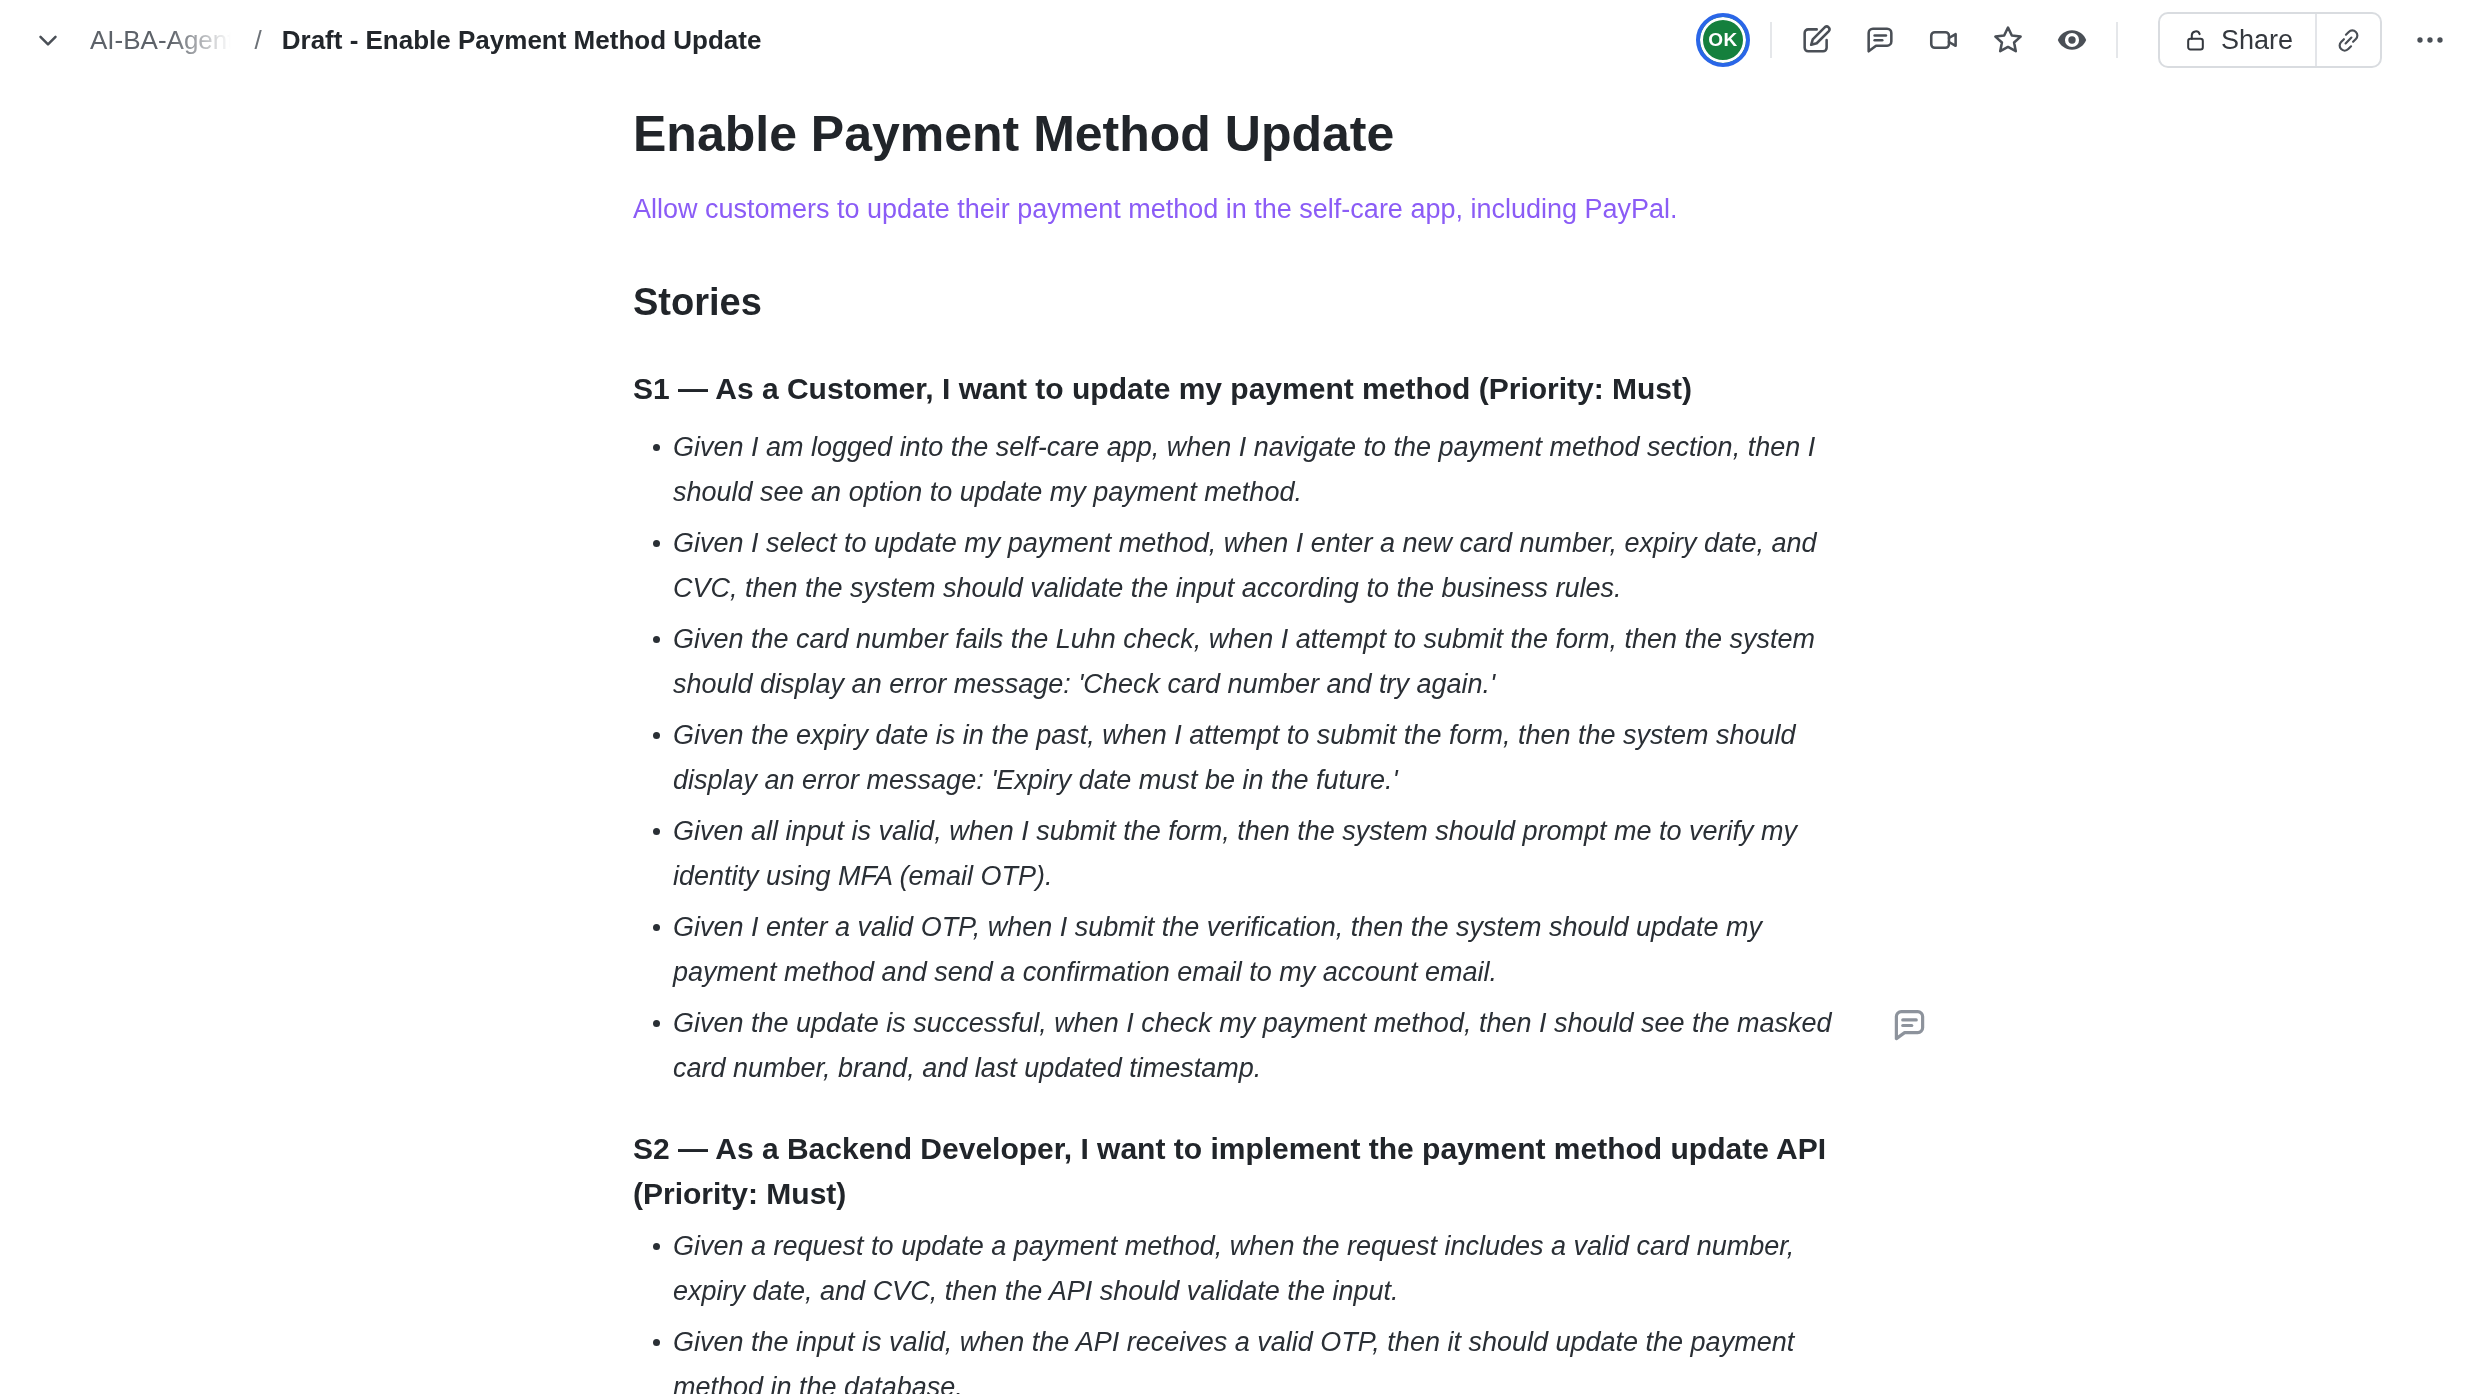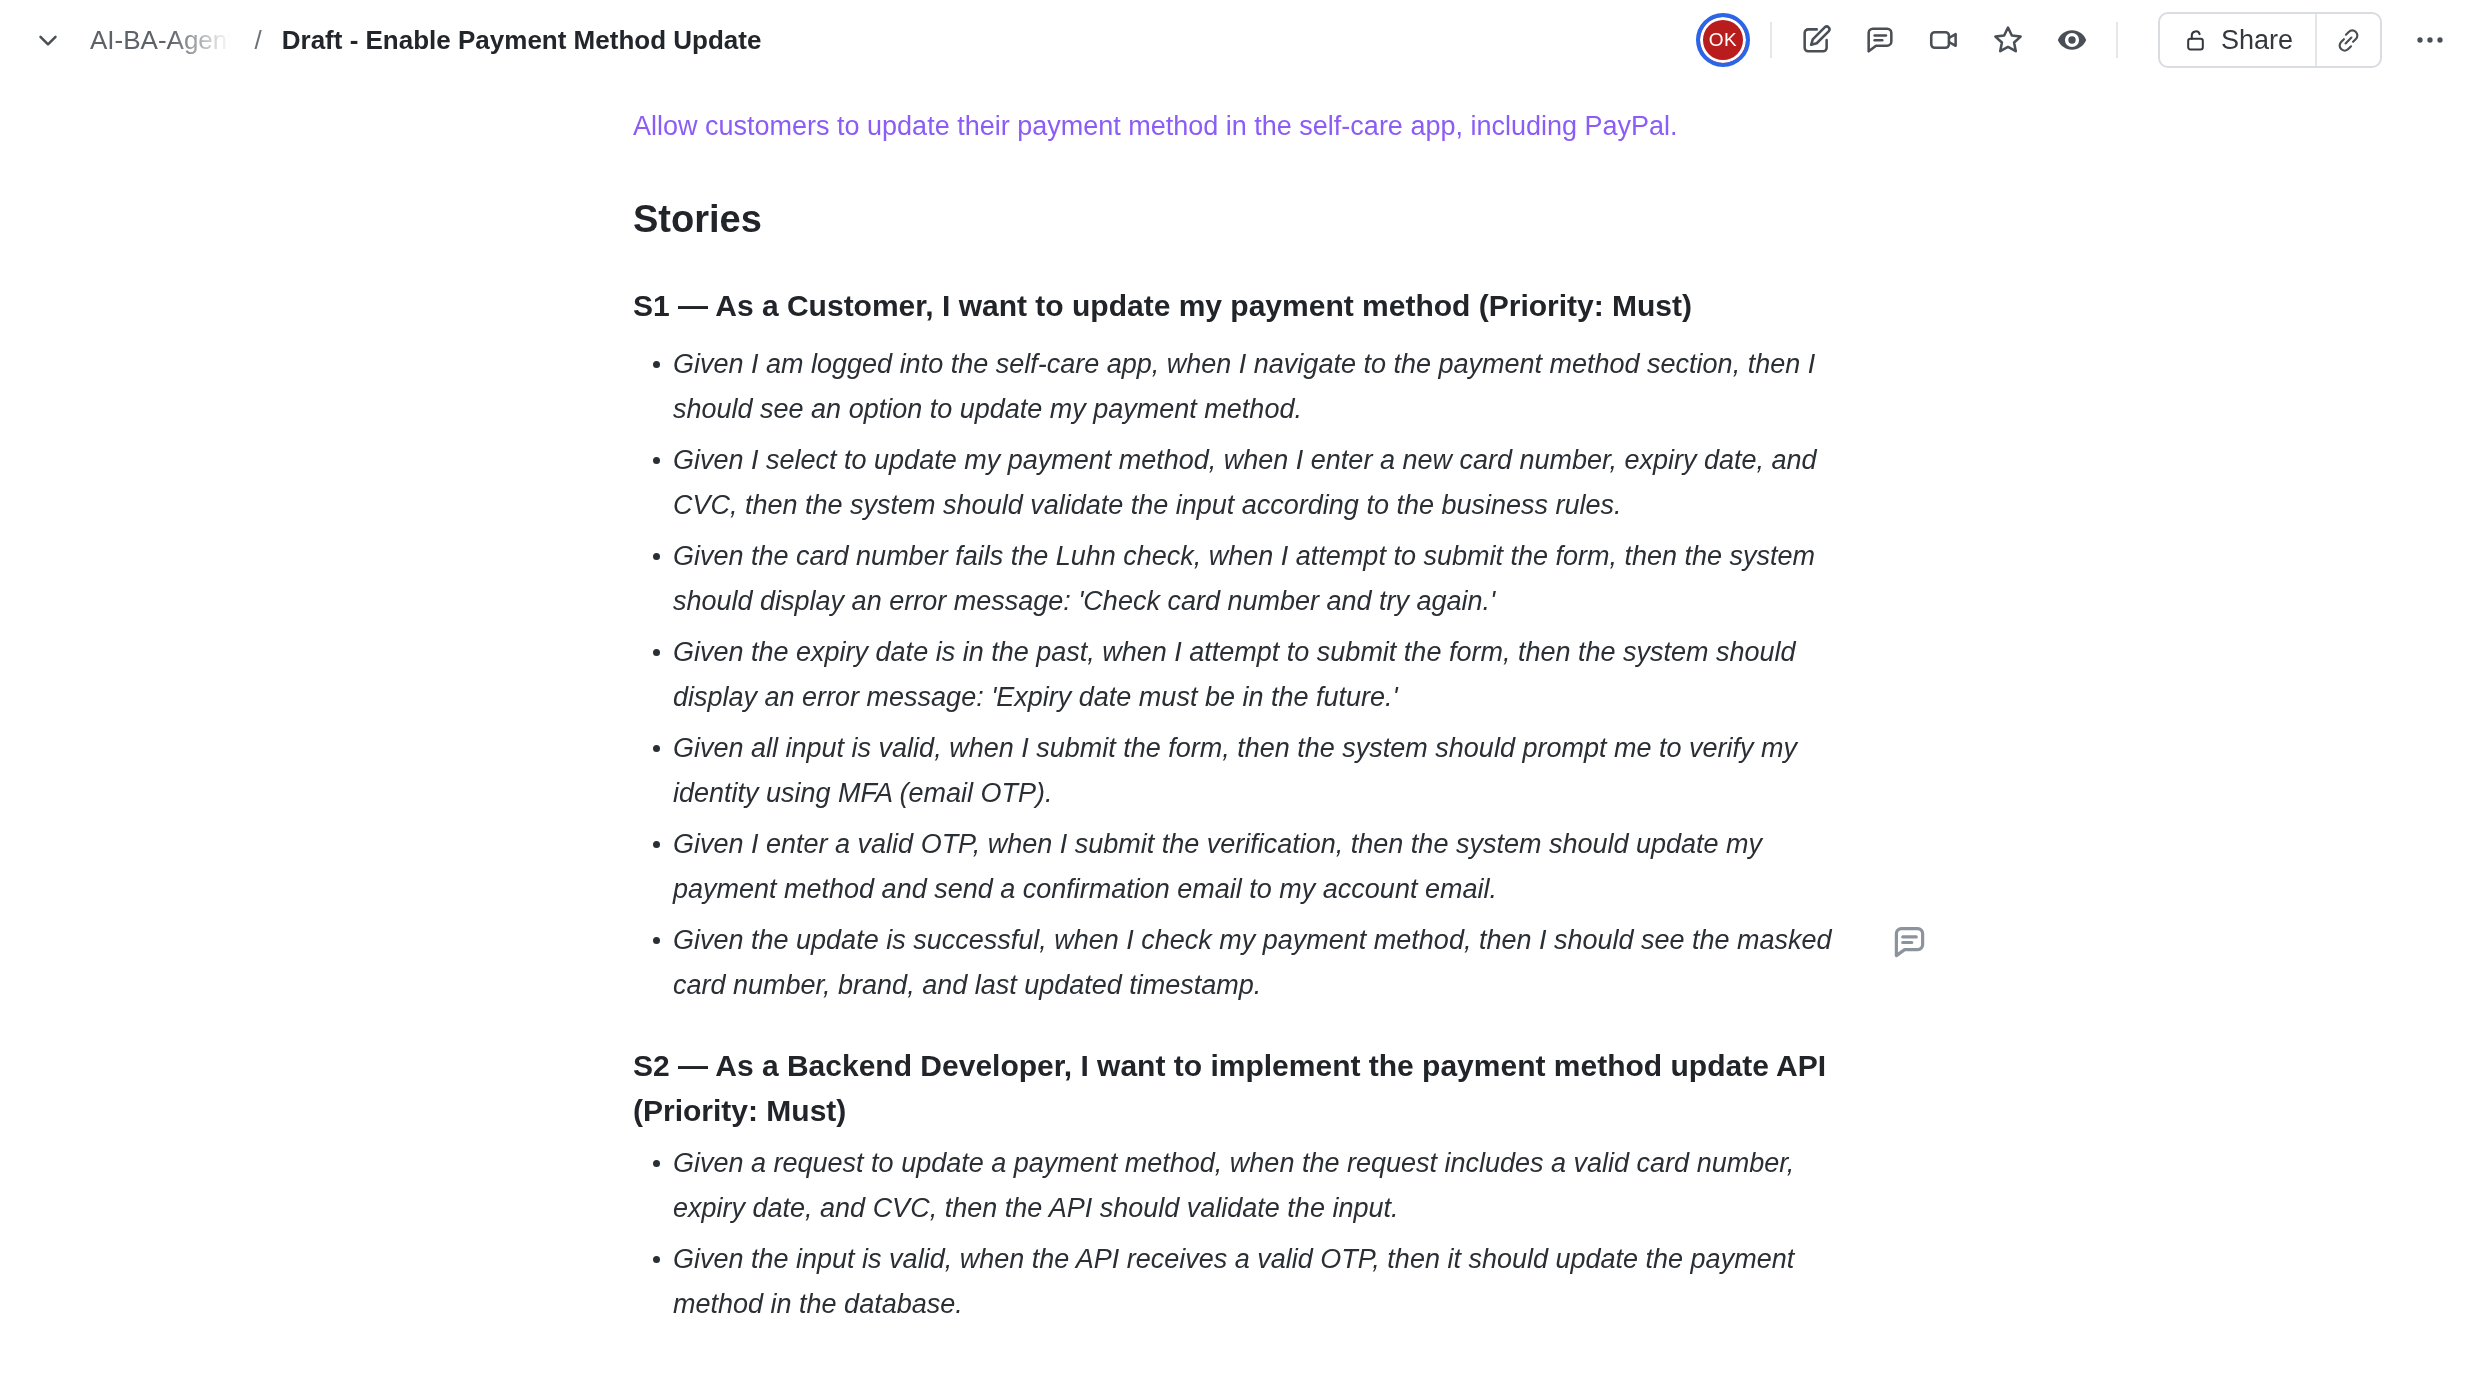--- a/index.html
+++ b/index.html
@@ -11,23 +11,23 @@
   .topbar{display:flex;align-items:center;height:80px;padding:12px 24px;box-sizing:border-box;text-align:center;}
   .icon-btn{display:flex;align-items:center;justify-content:center;width:48px;height:48px;
     color:#4a4f56;cursor:pointer;background:none;border:none;padding:0;}
   .icon-btn svg{display:block;}
   .crumb-parent{font-size:26px;color:#5d6269;margin-left:18px;white-space:nowrap;max-width:230px;overflow:hidden;
     -webkit-mask-image:linear-gradient(90deg,#000 55%,transparent 97%);
     mask-image:linear-gradient(90deg,#000 55%,transparent 97%);cursor:pointer;}
   .crumb-sep{margin:0 20px;font-size:26px;color:#6d7278;}
   .crumb-current{font-size:26px;font-weight:700;color:#22262b;white-space:nowrap;}
   .topbar-right{margin-left:auto;display:flex;align-items:center;}
-  .avatar{width:54px;height:54px;border-radius:50%;background:#b91c1c;border:4px solid #2a66e8;
+  .avatar{width:54px;height:54px;border-radius:50%;background:#15803d;border:4px solid #2a66e8;
     box-shadow:inset 0 0 0 3px #fff;box-sizing:border-box;display:flex;align-items:center;justify-content:center;
-    color:#fff;font-size:19px;font-weight:400;letter-spacing:.5px;cursor:pointer;}
+    color:#fff;font-size:19px;font-weight:700;letter-spacing:.5px;cursor:pointer;}
   .v-divider{width:2px;height:36px;background:#e5e7ea;margin:0 20px;}
   .tool-icons{display:flex;align-items:center;gap:16px;}
   .share-group{display:flex;align-items:stretch;height:56px;box-sizing:border-box;
     border:2px solid #d9dce0;border-radius:10px;margin-left:20px;color:#34383e;overflow:hidden;background:#fff;}
   .share-main{display:flex;align-items:center;gap:12px;padding:0 22px;font-size:27px;font-weight:500;
     border-right:2px solid #e3e5e9;cursor:pointer;}
   .share-link{display:flex;align-items:center;padding:0 17px;cursor:pointer;color:#4a4f56;}
   .more-btn{margin-left:24px;margin-right:2px;}
   
   .content{width:1232px;margin:24px 0 0 633px;position:relative;}
@@ -138,20 +138,21 @@
           <circle cx="4.5" cy="12" r="2"></circle>
             <circle cx="12" cy="12" r="2"></circle>
             <circle cx="19.5" cy="12" r="2"></circle>
         </svg>
       </span>
     </button>
   </div>
 </div>
 
 <div class="content">
+  <h1 class="doc-title">Enable Payment Method Update</h1>
   <p class="doc-intro">Allow customers to update their payment method in the self-care app, including PayPal.</p>
 
   <h2 class="h2">Stories</h2>
 
   <h3 class="h3">S1 — As a Customer, I want to update my payment method (Priority: Must)</h3>
   <ul class="bullets">
     <li>Given I am logged into the self-care app, when I navigate to the payment method section, then I should see an option to update my payment method.</li>
     <li>Given I select to update my payment method, when I enter a new card number, expiry date, and CVC, then the system should validate the input according to the business rules.</li>
     <li>Given the card number fails the Luhn check, when I attempt to submit the form, then the system should display an error message: 'Check card number and try again.'</li>
     <li>Given the expiry date is in the past, when I attempt to submit the form, then the system should display an error message: 'Expiry date must be in the future.'</li>

